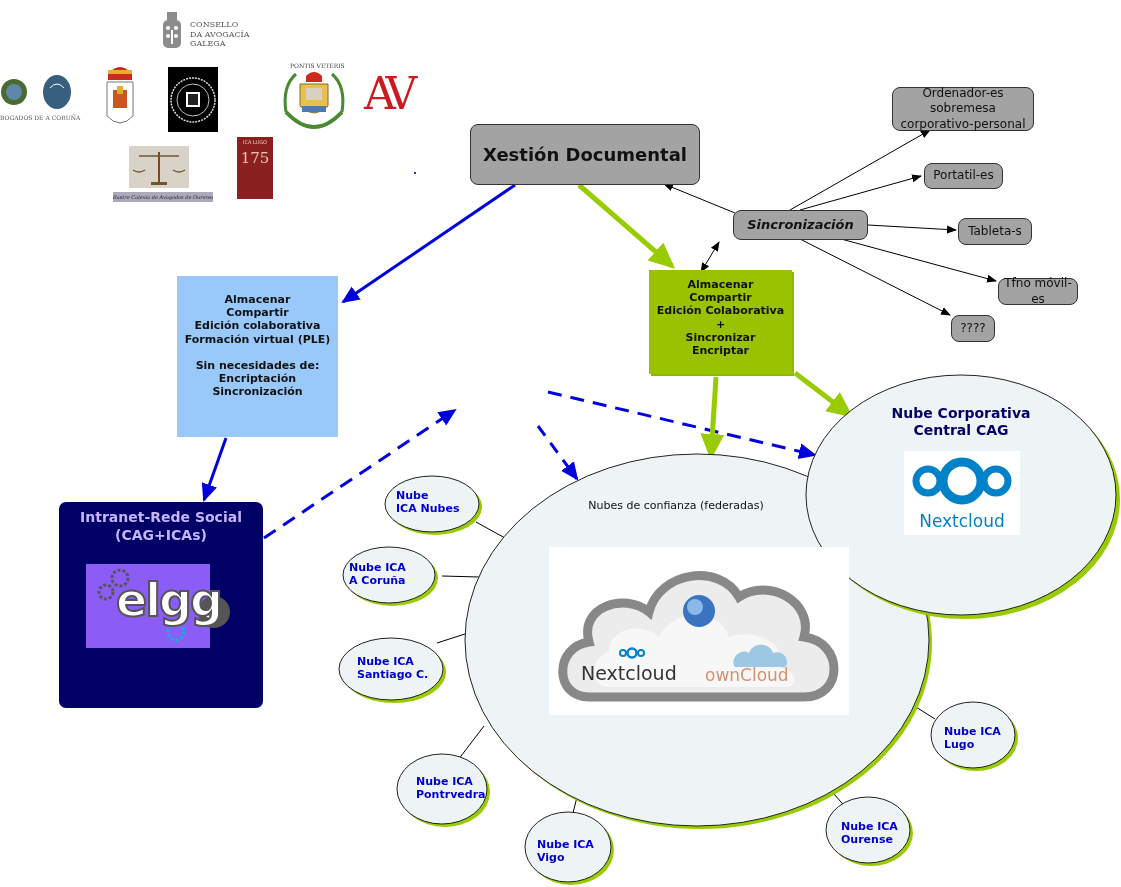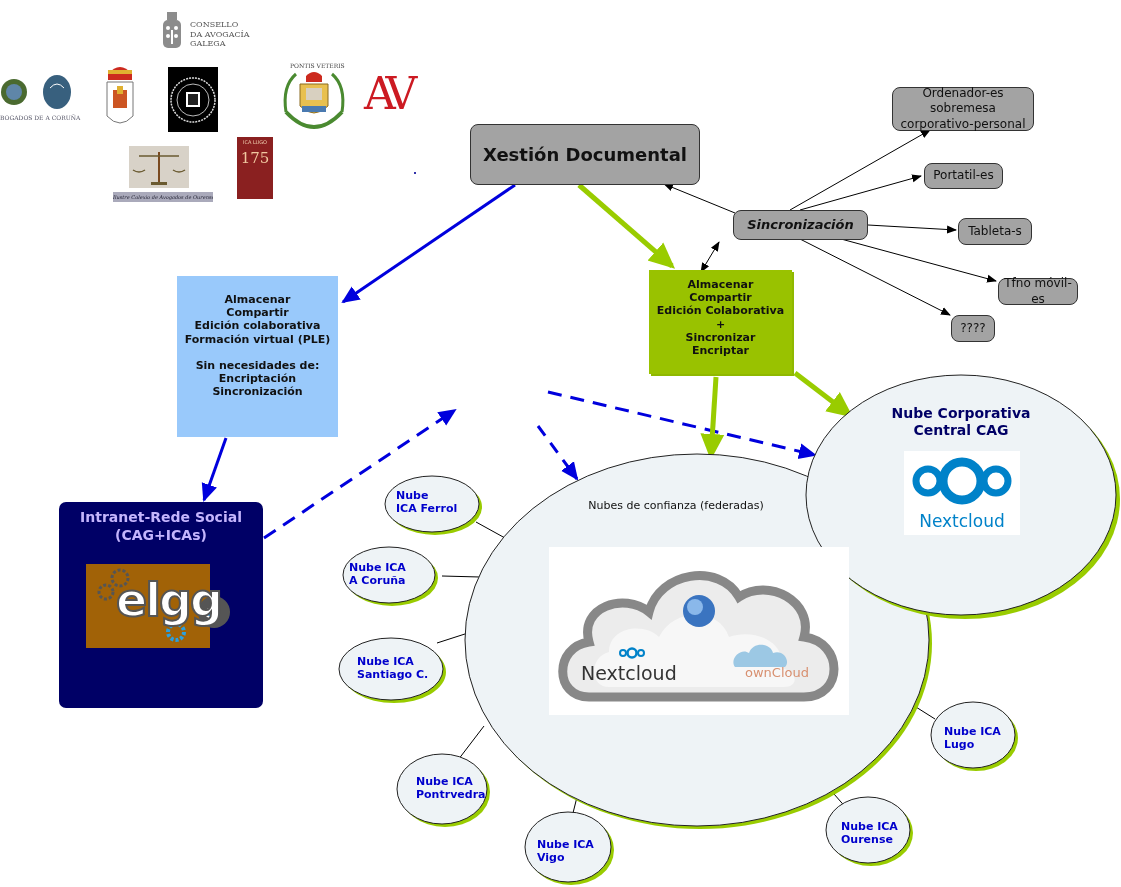--- a/index.html
+++ b/index.html
@@ -214,21 +214,21 @@
 Compartir
 Edición Colaborativa
 +
 Sincronizar
 Encriptar</div>
 
 
   <div class="abs" style="left:59px;top:502px;width:204px;height:206px;background:#000066;border-radius:7px;">
     <div style="position:absolute;left:0;top:6px;width:204px;text-align:center;color:#c4b5fd;font-weight:bold;font-size:14px;line-height:1.3;white-space:pre-line;">Intranet-Rede Social
 (CAG+ICAs)</div>
-    <div style="position:absolute;left:27px;top:62px;width:124px;height:84px;background:#a16207;">
+    <div style="position:absolute;left:27px;top:62px;width:124px;height:84px;background:#8b5cf6;">
       <svg width="150" height="84" style="position:absolute;left:0;top:0">
         <circle cx="20" cy="28" r="7" fill="none" stroke="#555" stroke-width="3" stroke-dasharray="3,2"></circle>
         <circle cx="34" cy="14" r="8" fill="none" stroke="#555" stroke-width="3" stroke-dasharray="3,2"></circle>
         <circle cx="128" cy="48" r="16" fill="#555"></circle>
         <circle cx="124" cy="49" r="5" fill="#fff"></circle>
         <circle cx="124" cy="49" r="3" fill="#1e88d8"></circle>
         <circle cx="90" cy="68" r="8" fill="none" stroke="#2aa0e0" stroke-width="4" stroke-dasharray="3,2"></circle>
       </svg>
       <div style="position:absolute;left:30px;top:8px;font-size:46px;font-weight:bold;color:#fff;-webkit-text-stroke:2px #555;letter-spacing:-2px;line-height:56px;">elgg</div>
     </div>
@@ -254,25 +254,25 @@
       <circle cx="150" cy="64" r="16" fill="#3a74c0"></circle>
       <circle cx="146" cy="60" r="8" fill="#8ab8ea"></circle>
       <g transform="translate(70,102)">
         <circle cx="4" cy="4" r="3" fill="none" stroke="#0082c9" stroke-width="2"></circle>
         <circle cx="13" cy="4" r="4.5" fill="none" stroke="#0082c9" stroke-width="2.5"></circle>
         <circle cx="22" cy="4" r="3" fill="none" stroke="#0082c9" stroke-width="2"></circle>
       </g>
       <path d="M186,120 C180,112 192,100 200,106 C204,94 222,96 224,106 C234,102 242,114 236,120 Z" fill="#9cc8e4"></path>
     </svg>
     <div style="position:absolute;left:32px;top:115px;font-size:19px;color:#333;">Nextcloud</div>
-    <div style="position:absolute;left:156px;top:118px;font-size:13px;color:#d89070;margin-left:40px;">ownCloud</div>
+    <div style="position:absolute;left:156px;top:118px;font-size:17px;color:#d89070;">ownCloud</div>
   </div>
 
   <div class="txt" style="left:396px;top:489px;text-align:left;font-size:11px;color:#0000cc;">Nube
-ICA Ferrol</div>
+ICA Nubes</div>
   <div class="txt" style="left:349px;top:561px;text-align:left;font-size:11px;color:#0000cc;">Nube ICA
 A Coruña</div>
   <div class="txt" style="left:357px;top:655px;text-align:left;font-size:11px;color:#0000cc;">Nube ICA
 Santiago C.</div>
   <div class="txt" style="left:416px;top:775px;text-align:left;font-size:11px;color:#0000cc;">Nube ICA
 Pontrvedra</div>
   <div class="txt" style="left:537px;top:838px;text-align:left;font-size:11px;color:#0000cc;">Nube ICA
 Vigo</div>
   <div class="txt" style="left:841px;top:820px;text-align:left;font-size:11px;color:#0000cc;">Nube ICA
 Ourense</div>

